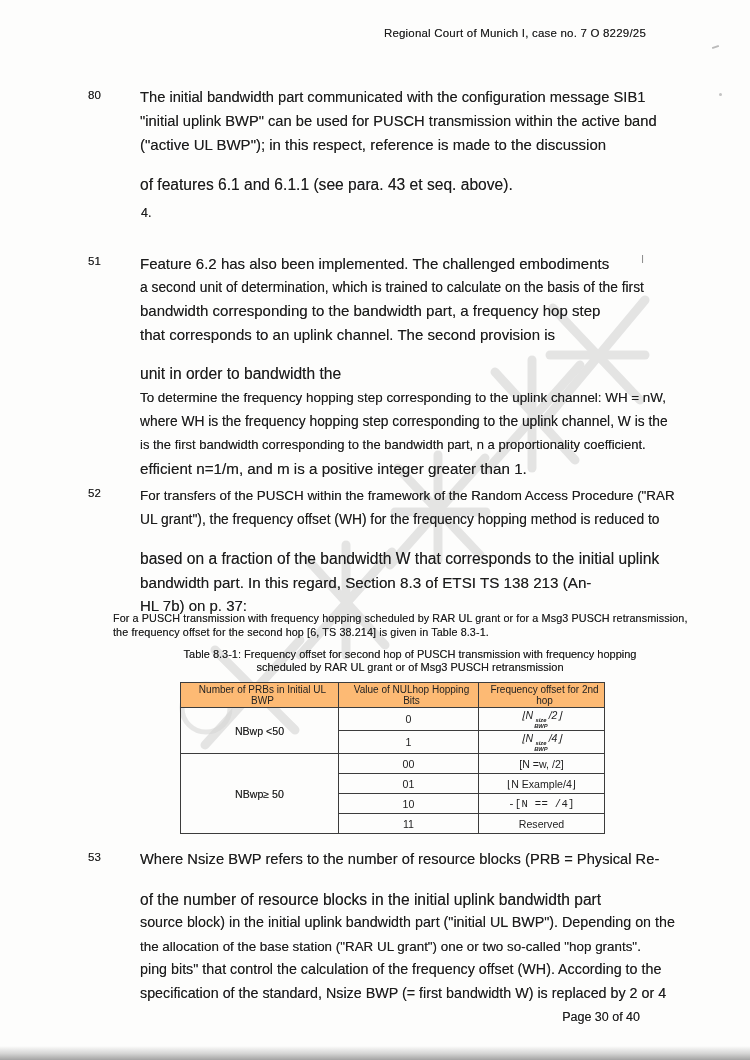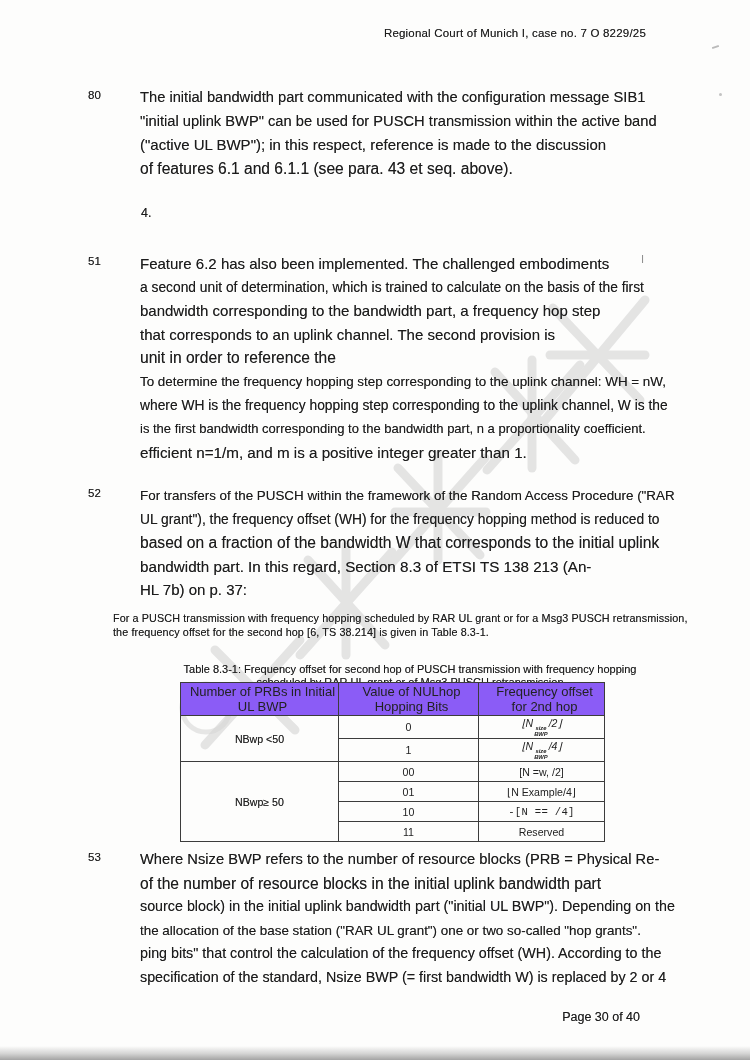--- a/index.html
+++ b/index.html
@@ -16,34 +16,34 @@
   .pnum{position:absolute;left:0;top:3px;font-size:11.5px;}
   .ptext{margin-left:52px;}
   .ln{white-space:nowrap;line-height:23.6px;}
   .s130{font-size:13px;}
   .s135{font-size:13.4px;}
   .s138{font-size:13.8px;}
   .s143{font-size:14.3px;}
   .s148{font-size:14.7px;}
   .s150{font-size:15px;}
   .s152{font-size:15.2px;}
-  .s155{font-size:15.6px;}
+  .s155{font-size:15.6px;margin-top:16px;}
   .sec-head{left:141px;top:206px;font-size:12.5px;}
   .quote{left:113px;top:612px;font-size:10.8px;}
   .quote .qln{white-space:nowrap;line-height:13.6px;letter-spacing:.1px;}
-  .caption{left:110px;top:648px;width:600px;text-align:center;font-size:11px;margin-top:15px;}
+  .caption{left:110px;top:648px;width:600px;text-align:center;font-size:11px;}
   .caption .cln{line-height:13.2px;}
   .tblwrap{left:180px;top:682px;}
   table.spec{border-collapse:collapse;table-layout:fixed;}
   table.spec th, table.spec td{
     border:1.6px solid #3c3c3c;
     font-weight:normal;text-align:center;vertical-align:middle;
     padding:1px 2px;color:#222;
   }
-  table.spec th{font-size:13px;height:20px;background:#8b5cf6;padding-left:8px;}
+  table.spec th{font-size:10px;height:20px;background:#fdba74;padding-left:8px;}
   table.spec td{font-size:10.6px;height:17px;}
   .c1{width:158px;} .c2{width:140px;} .c3{width:126px;}
   td.grp{font-size:11px;}
   .formula{font-style:italic;font-size:10.5px;}
   .stack{display:inline-flex;flex-direction:column;vertical-align:-3px;line-height:1;margin:0 1px;}
   .stack .sup,.stack .sub{font-size:5.8px;font-weight:bold;line-height:5.5px;font-style:italic;}
   .off-plain{font-size:10.8px;}
   .off-tiny{font-size:7px;}
   .off-big{font-size:11.5px;letter-spacing:.3px;font-family:Liberation Mono, monospace;}
   .footer{top:1010px;right:110px;font-size:12.5px;}
@@ -110,21 +110,21 @@
 
 <div class="abs sec-head doc-text">4.</div>
 
 <div class="abs para" style="top:252px;">
   <span class="pnum doc-text">51</span>
   <div class="ptext">
     <div class="ln s150 doc-text">Feature 6.2 has also been implemented. The challenged embodiments</div>
     <div class="ln s138 doc-text">a second unit of determination, which is trained to calculate on the basis of the first</div>
     <div class="ln s150 doc-text">bandwidth corresponding to the bandwidth part, a frequency hop step</div>
     <div class="ln s150 doc-text">that corresponds to an uplink channel. The second provision is</div>
-    <div class="ln s155 doc-text">unit in order to reference the</div>
+    <div class="ln s155 doc-text">unit in order to bandwidth the</div>
     <div class="ln s135 doc-text">To determine the frequency hopping step corresponding to the uplink channel: WH = nW,</div>
     <div class="ln s138 doc-text">where WH is the frequency hopping step corresponding to the uplink channel, W is the</div>
     <div class="ln s130 doc-text">is the first bandwidth corresponding to the bandwidth part, n a proportionality coefficient.</div>
     <div class="ln s152 doc-text">efficient n=1/m, and m is a positive integer greater than 1.</div>
   </div>
 </div>
 
 <span class="abs tickmark" style="left:641px;top:253px;">I</span>
 
 <div class="abs para" style="top:484px;">

